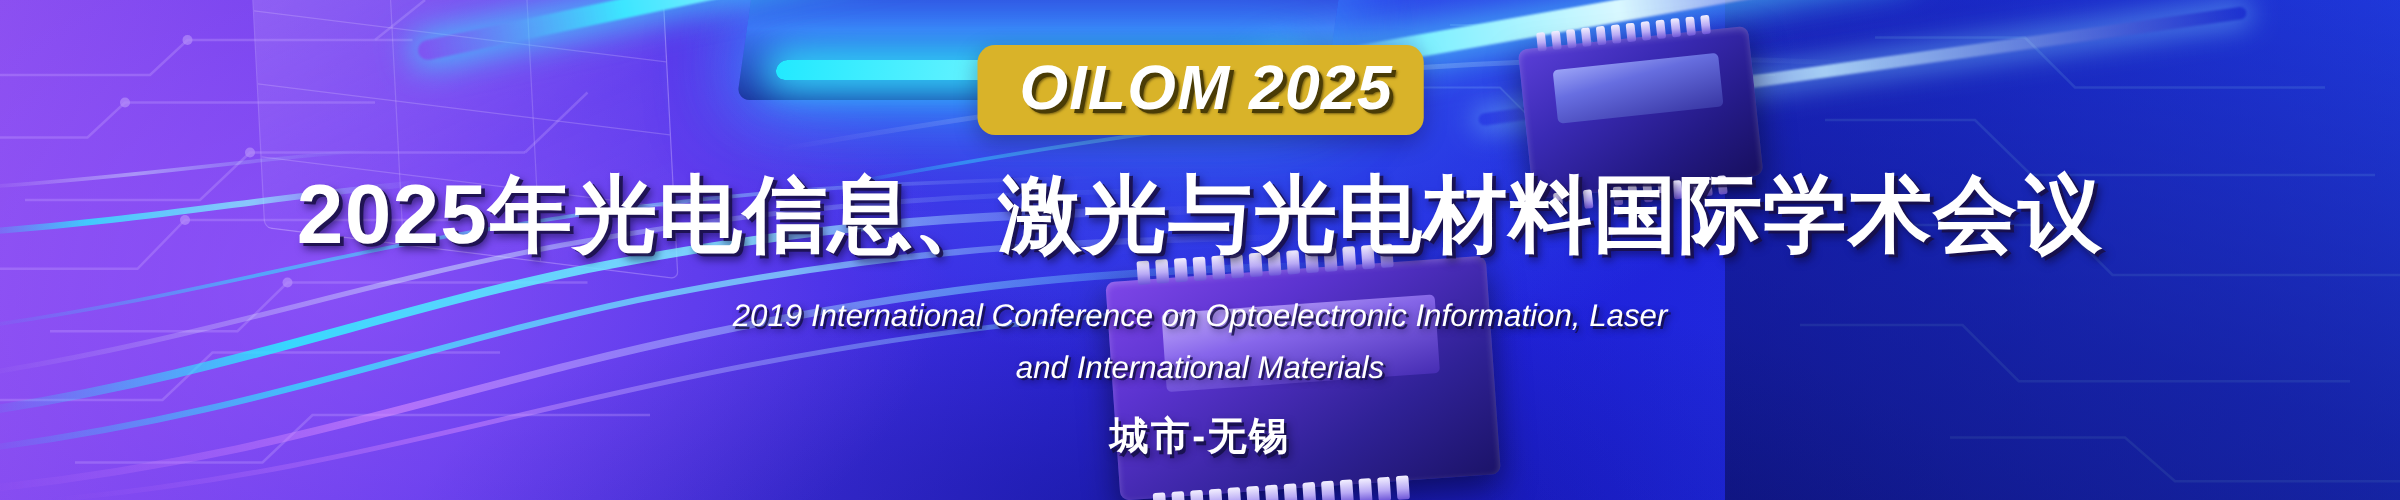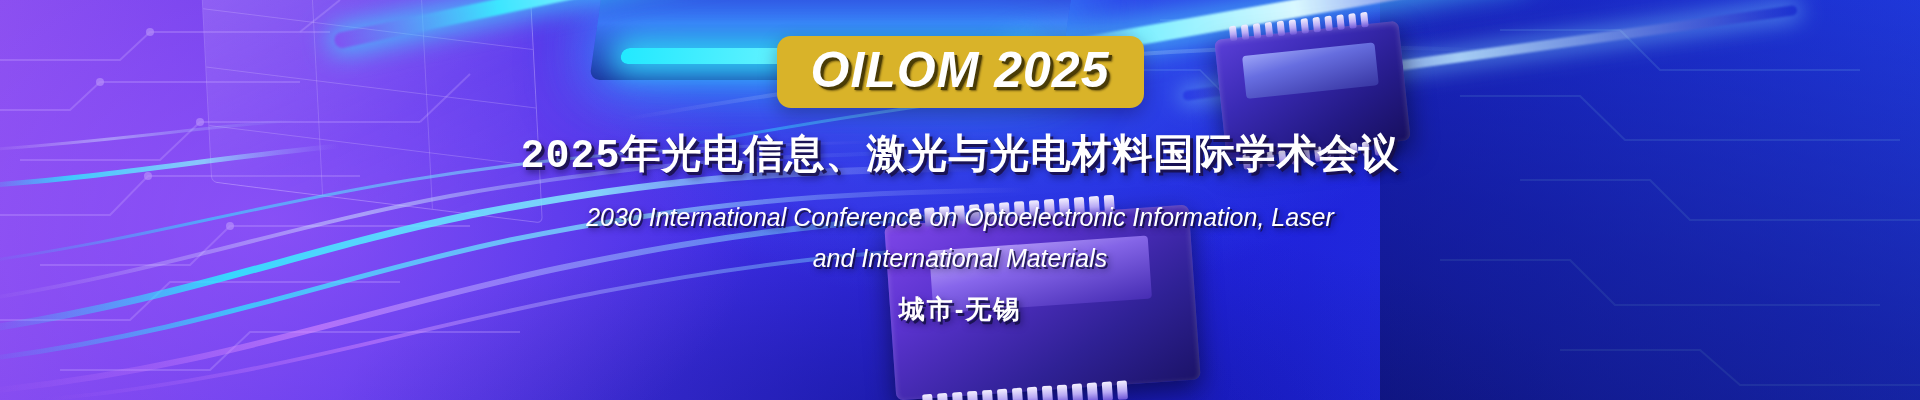--- a/index.html
+++ b/index.html
@@ -161,67 +161,66 @@
     flex-direction: column;
     align-items: center;
     justify-content: flex-start;
     padding-top: 36px;
     box-sizing: border-box;
   }
 
   .badge {
     background: #d9b329;
     border-radius: 14px;
-    padding: 6px 34px 10px 34px;
+    padding: 6px 24px 10px 34px;
     box-shadow: 0 6px 18px rgba(20,10,60,0.35);
     display: inline-block;
   }
   .badge-text {
     font-size: 50px;
     font-weight: bold;
     font-style: italic;
     color: #ffffff;
     letter-spacing: 1px;
     line-height: 1.12;
     text-shadow:
       3px 3px 0 #4a3c06,
       4px 4px 2px rgba(40,30,0,0.55);
     white-space: nowrap;
   }
 
   .title-cn {
     margin-top: 18px;
-    font-size: 40px;
+    font-size: 67px;
     font-weight: bold;
     color: #ffffff;
     letter-spacing: 1px;
     white-space: nowrap;
     text-shadow:
       3px 3px 0 rgba(25,15,70,0.85),
       4px 5px 7px rgba(10,5,45,0.6);
-    font-family: Liberation Mono, monospace;
   }
 
   .subtitle-en {
     margin-top: 16px;
     font-size: 25px;
     font-style: italic;
     font-weight: 500;
     color: #ffffff;
     line-height: 1.62;
     text-align: center;
     white-space: nowrap;
     text-shadow:
       2px 2px 0 rgba(20,15,70,0.8),
       3px 3px 6px rgba(8,5,40,0.6);
   }
 
   .city {
     margin-top: 14px;
-    font-size: 26px;
+    font-size: 31px;
     font-weight: bold;
     color: #ffffff;
     letter-spacing: 2px;
     white-space: nowrap;
     text-shadow:
       2px 3px 0 rgba(20,15,70,0.85),
       3px 4px 7px rgba(8,5,40,0.6);
   }
 </style>
 </head>
@@ -388,19 +387,19 @@
 
   <div class="content">
 
     <div class="badge">
       <div class="badge-text">OILOM 2025</div>
     </div>
 
     <div class="title-cn">2025年光电信息、激光与光电材料国际学术会议</div>
 
     <div class="subtitle-en">
-      <div>2030 International Conference on Optoelectronic Information, Laser</div>
+      <div>2019 International Conference on Optoelectronic Information, Laser</div>
       <div>and International Materials</div>
     </div>
 
     <div class="city">城市-无锡</div>
   </div>
 </div>
 
 </body></html>

